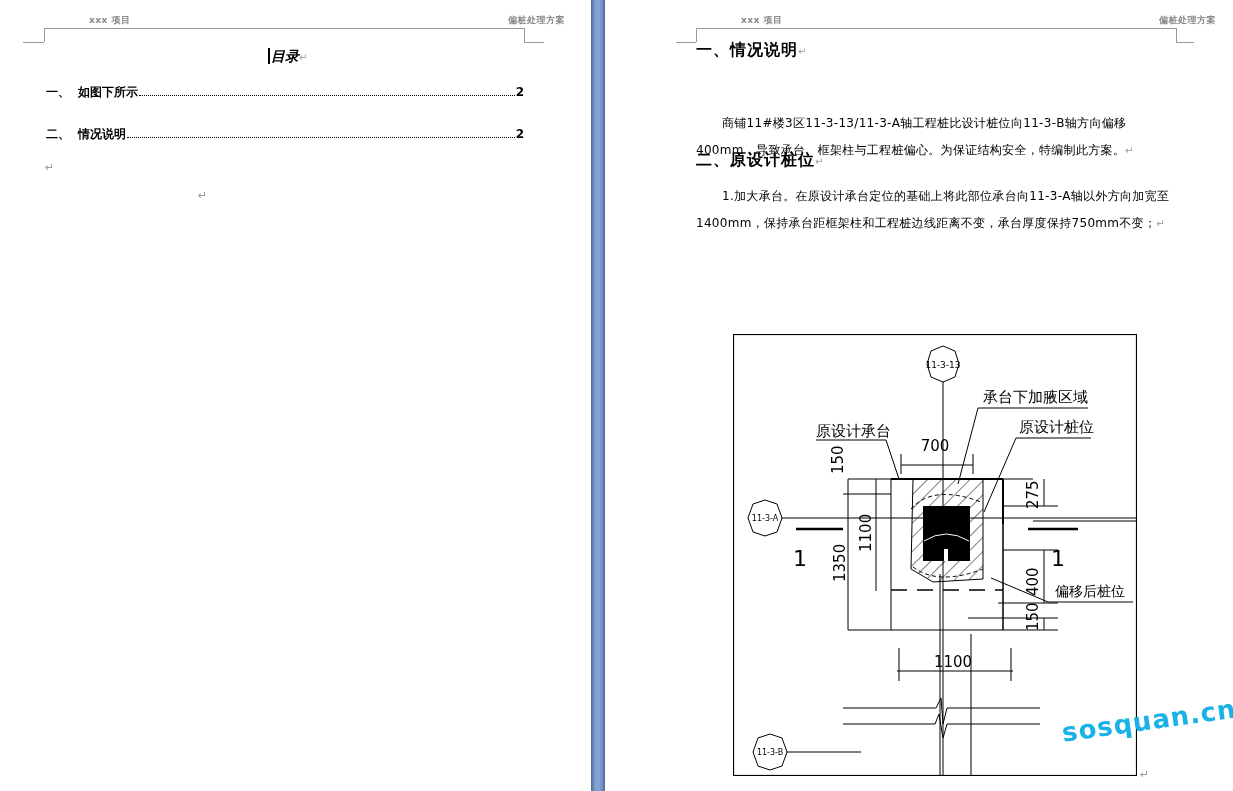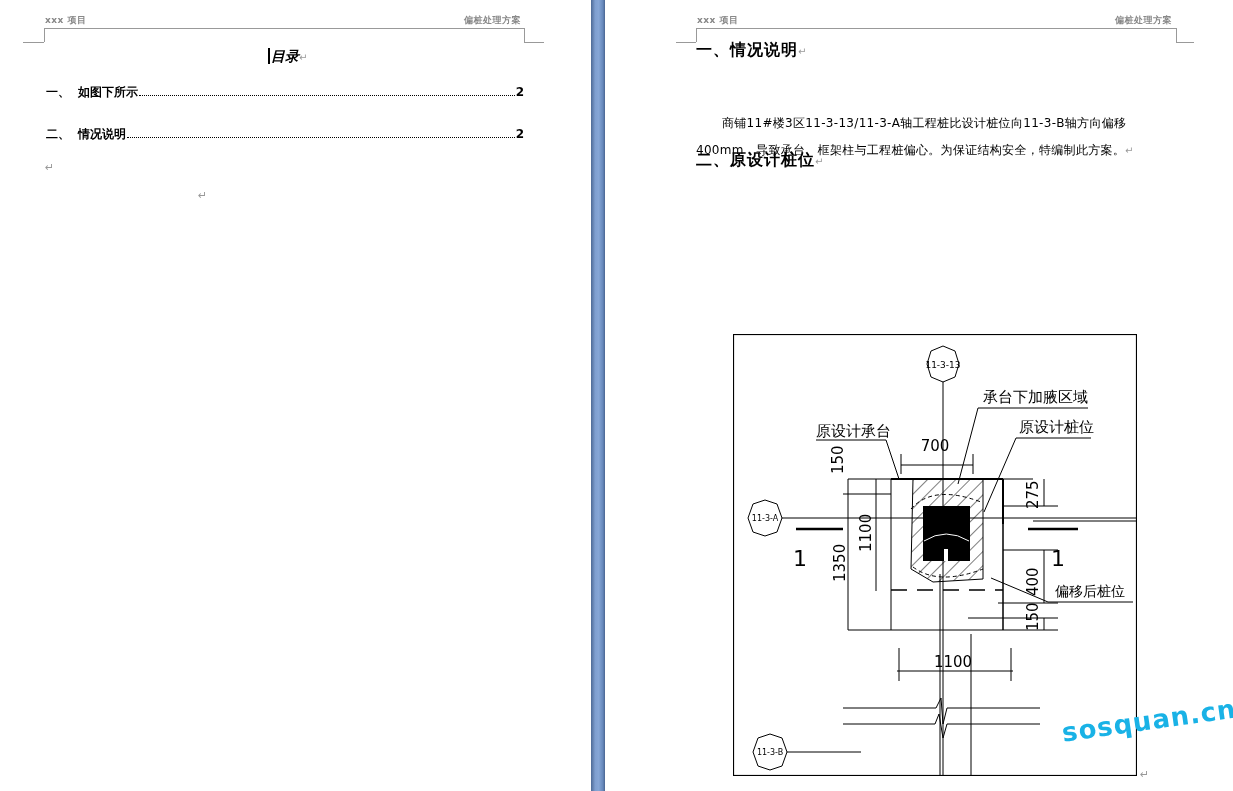--- a/index.html
+++ b/index.html
@@ -9,21 +9,21 @@
     font-family: "DejaVu Sans", "Liberation Sans", sans-serif;
     color: #000;
   }
   .page { position: absolute; top: 0; height: 791px; background: #fff; overflow: hidden; }
   .page-left { left: 0; width: 591px; }
   .page-right { left: 605px; width: 628px; }
   .separator {
     position: absolute; left: 591px; top: 0; width: 14px; height: 791px;
     background: linear-gradient(to right, #4d6a96 0%, #7f9fd0 30%, #86a6d6 55%, #6688bb 85%, #4a6590 100%);
   }
-  .hdr-text { position: absolute; font-size: 9px; color: #888; font-weight: bold; letter-spacing: 0.5px; }
+  .hdr-text { position: absolute; font-size: 9px; color: #888; font-weight: bold; letter-spacing: 0.5px; margin-left: 44px; }
   .hdr-line { position: absolute; border-top: 1px solid #999; }
   .hdr-vert { position: absolute; border-left: 1px solid #999; }
   .mark { color: #999; font-size: 10px; font-weight: normal; }
 
   
   .toc-title { position: absolute; left: 268px; top: 48px; font-size: 14px; font-weight: bold; font-style: italic; }
   .toc-title .cursor { display: inline-block; width: 2px; height: 16px; background: #000; vertical-align: -3px; margin-right: 1px; }
   .toc-row { position: absolute; left: 46px; width: 478px; display: flex; align-items: baseline; font-size: 12px; font-weight: bold; }
   .toc-num { width: 32px; }
   .toc-dots { flex: 1; border-bottom: 1px dotted #000; margin: 0 1px 3px 1px; height: 1px; }
@@ -85,20 +85,23 @@
 
   <div class="h1" style="top:40px;">
     <span>一、情况说明</span><span class="mark">↵</span>
   </div>
   <div class="body-text" style="top:86px;margin-top:24px;">
     <span class="indent"></span><span>商铺11#楼3区11-3-13/11-3-A轴工程桩比设计桩位向11-3-B轴方向偏移400mm，导致承台、框架柱与工程桩偏心。为保证结构安全，特编制此方案。</span><span class="mark">↵</span>
   </div>
 
   <div class="h1" style="top:150px;">
     <span>二、原设计桩位</span><span class="mark">↵</span>
+  </div>
+  <div class="body-text" style="top:183px;">
+    <span class="indent"></span><span>1.加大承台。在原设计承台定位的基础上将此部位承台向11-3-A轴以外方向加宽至1400mm，保持承台距框架柱和工程桩边线距离不变，承台厚度保持750mm不变；</span><span class="mark">↵</span>
   </div>
 
   <svg class="diagram" viewBox="0 0 404 442" xmlns="http://www.w3.org/2000/svg" font-family="DejaVu Sans, sans-serif">
     <defs>
       <pattern id="hatch" width="10" height="10" patternUnits="userSpaceOnUse" patternTransform="rotate(45)">
         <line x1="0" y1="0" x2="0" y2="10" stroke="#000" stroke-width="1"></line>
       </pattern>
     </defs>
     <rect x="0.5" y="0.5" width="403" height="441" fill="#fff" stroke="#000" stroke-width="1.2"></rect>
 

